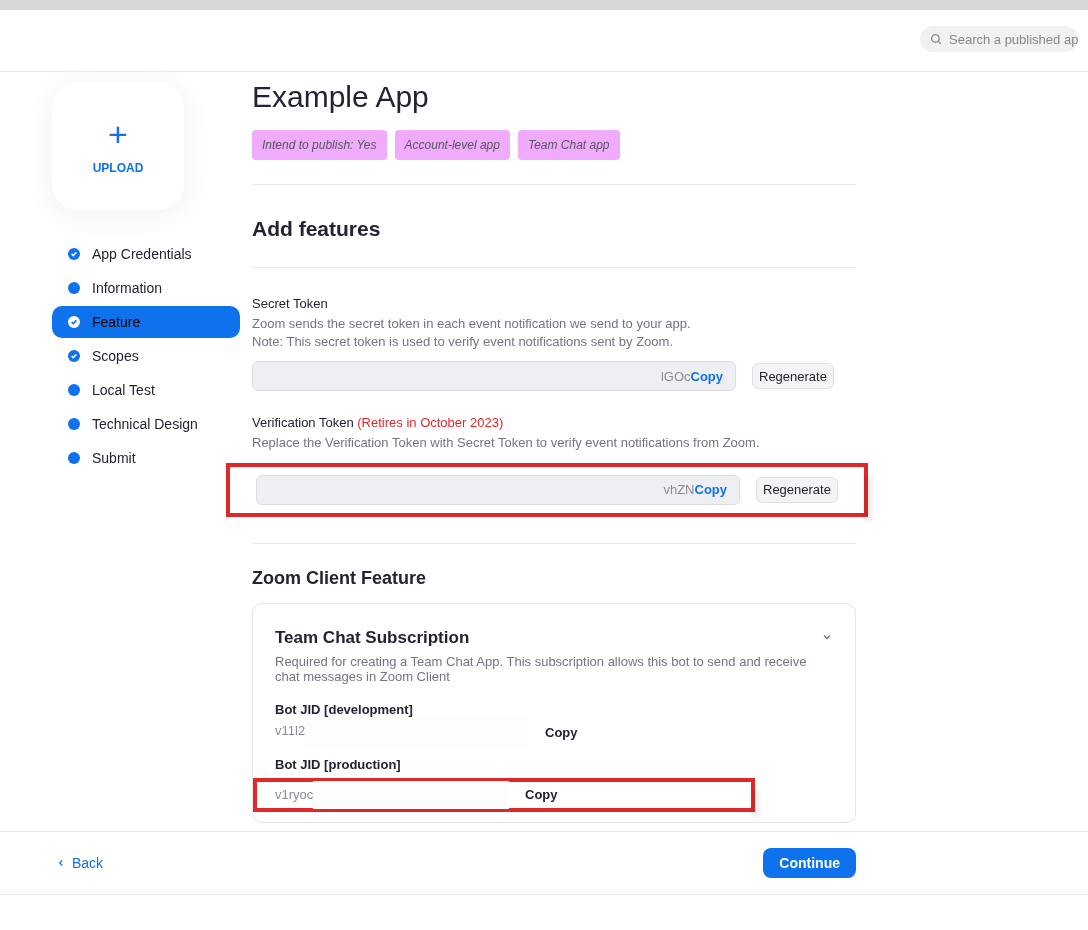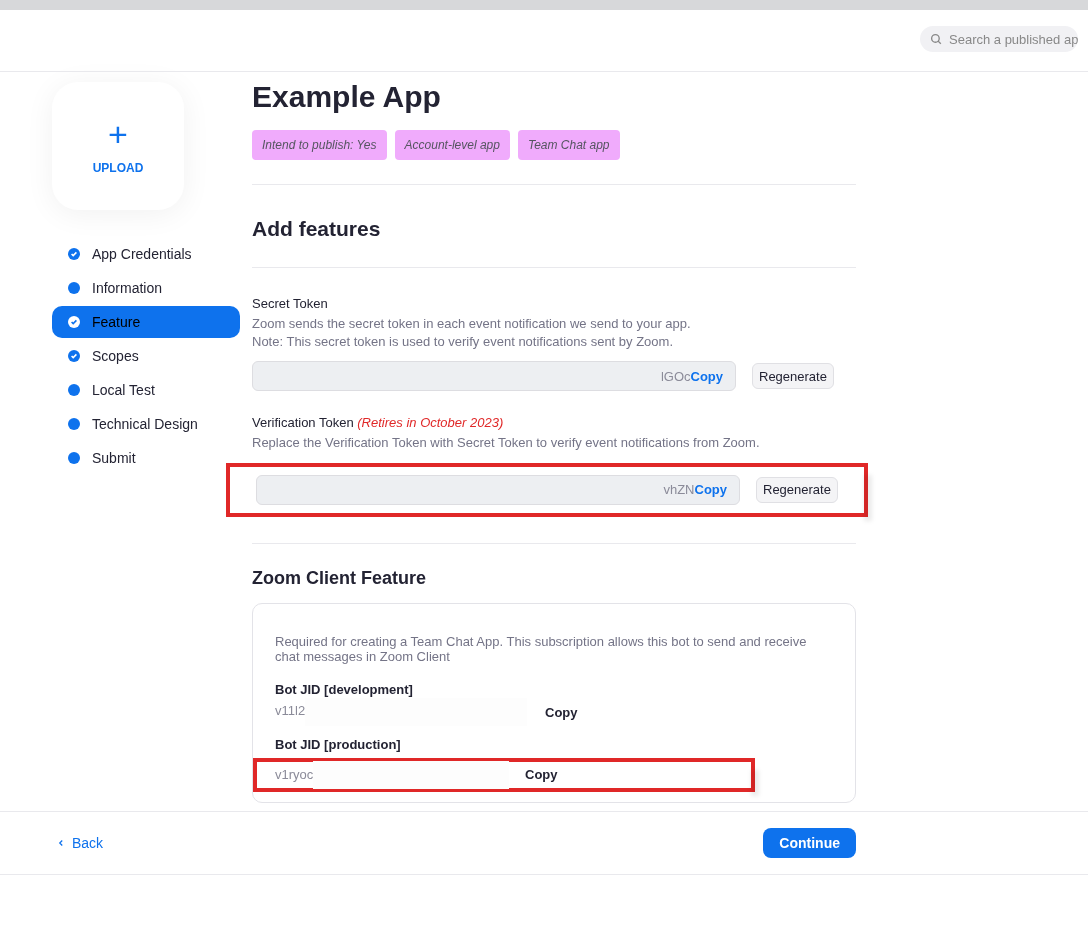--- a/index.html
+++ b/index.html
@@ -106,21 +106,21 @@
     .nav li.active .check { background: #fff; color: #0e72ed; }
     .check svg { width: 8px; height: 8px; }
 
     .content {
       flex: 1;
       padding-top: 8px;
       padding-right: 232px;
     }
     h1.app-title {
       font-size: 30px;
-      font-weight: 700;
+      font-weight: 400;
       margin-bottom: 16px;
     }
     .tags {
       display: flex;
       gap: 8px;
       padding-bottom: 24px;
       border-bottom: 1px solid #e9e9ed;
       margin-bottom: 32px;
     }
     .tag {
@@ -148,21 +148,21 @@
       font-size: 13px;
       color: #232333;
       margin-bottom: 4px;
     }
     .field-desc {
       font-size: 13px;
       color: #747487;
       line-height: 1.4;
       margin-bottom: 10px;
     }
-    .retires { color: #e02828; font-style: italic; }
+    .retires { color: #e02828; }
     .token-row {
       display: flex;
       align-items: center;
       gap: 16px;
     }
     .token-input-wrap {
       position: relative;
       flex: 0 0 484px;
       height: 30px;
       background: #edeff2;
@@ -449,20 +449,28 @@
           </div>
         </div>
       </div>
     </div>
 
     <hr class="section-sep">
 
     <h3 class="client-title">Zoom Client Feature</h3>
 
     <div class="card">
+      <div class="card-header">
+        <h4>Team Chat Subscription</h4>
+        <span class="chev">
+          <svg width="12" height="12" viewBox="0 0 24 24" fill="none" stroke="#6e6e7a" stroke-width="2.5">
+              <polyline points="6 9 12 15 18 9"></polyline>
+            </svg>
+        </span>
+      </div>
       <p class="card-desc">Required for creating a Team Chat App. This subscription allows this bot to send and receive chat messages in Zoom Client</p>
 
       <div class="bot-label">Bot JID [development]</div>
       <div class="bot-row">
         <div class="bot-val"><span>v11l2</span><span class="blur2"></span></div>
         <span class="copy-dark">Copy</span>
       </div>
 
       <div class="bot-label">Bot JID [production]</div>
       <div class="hl-box2">

